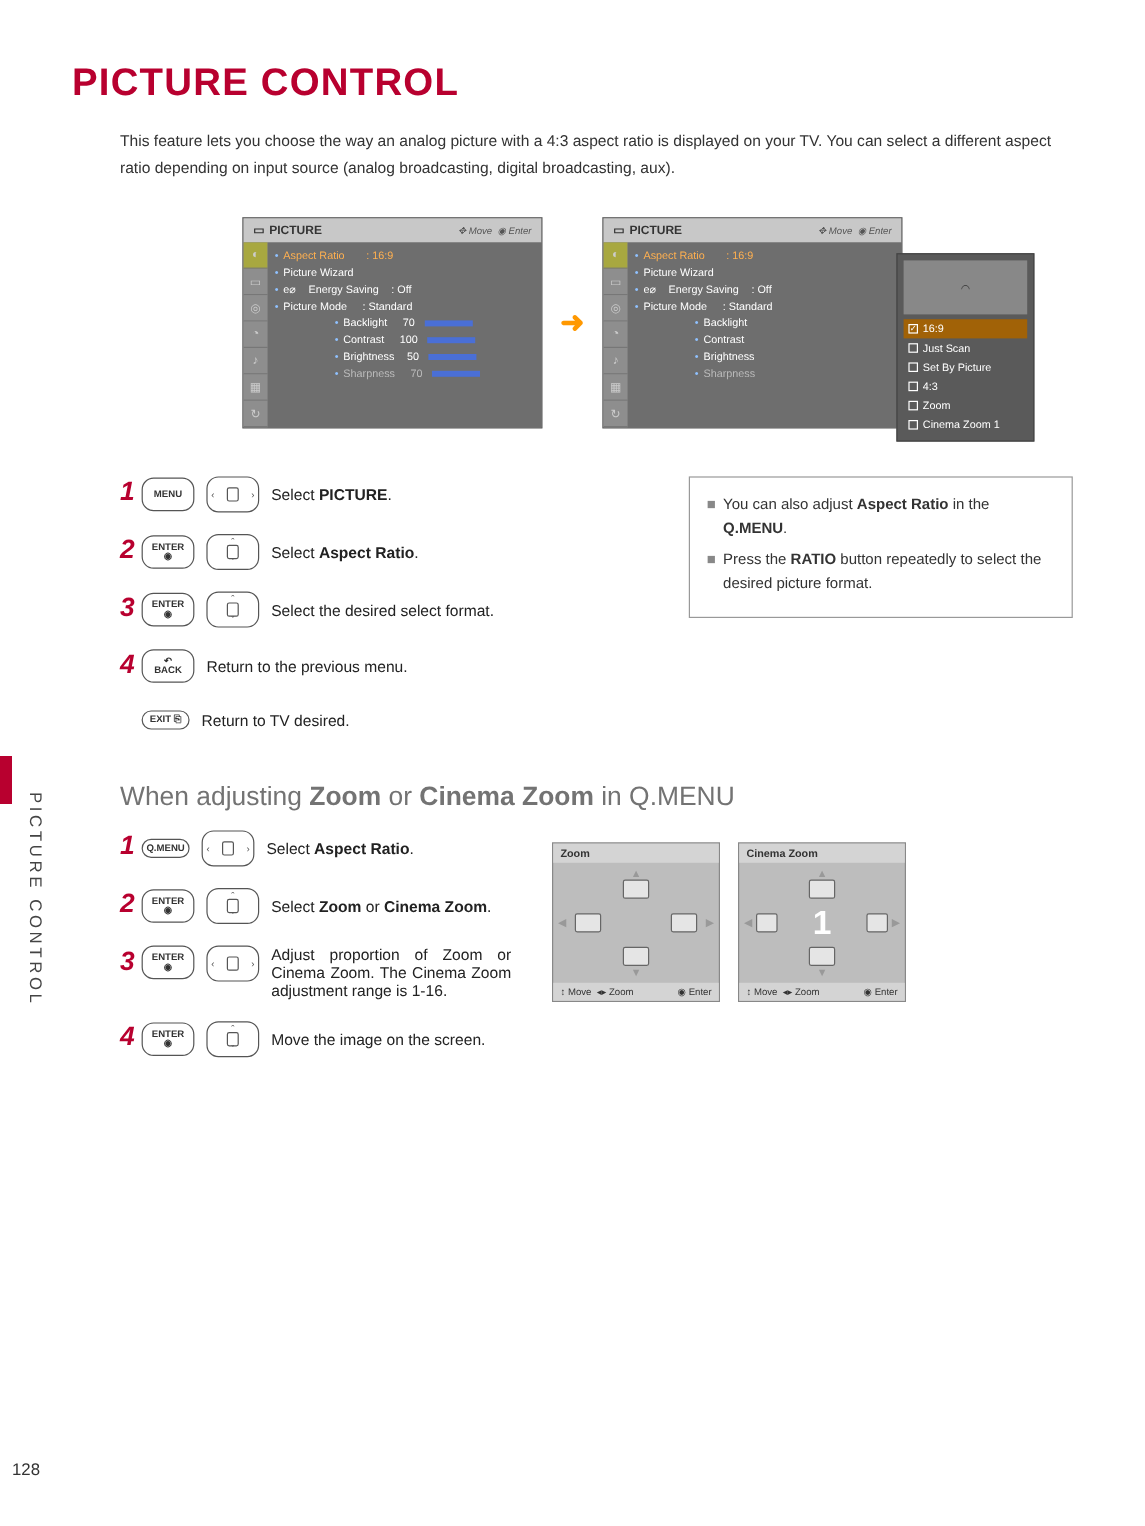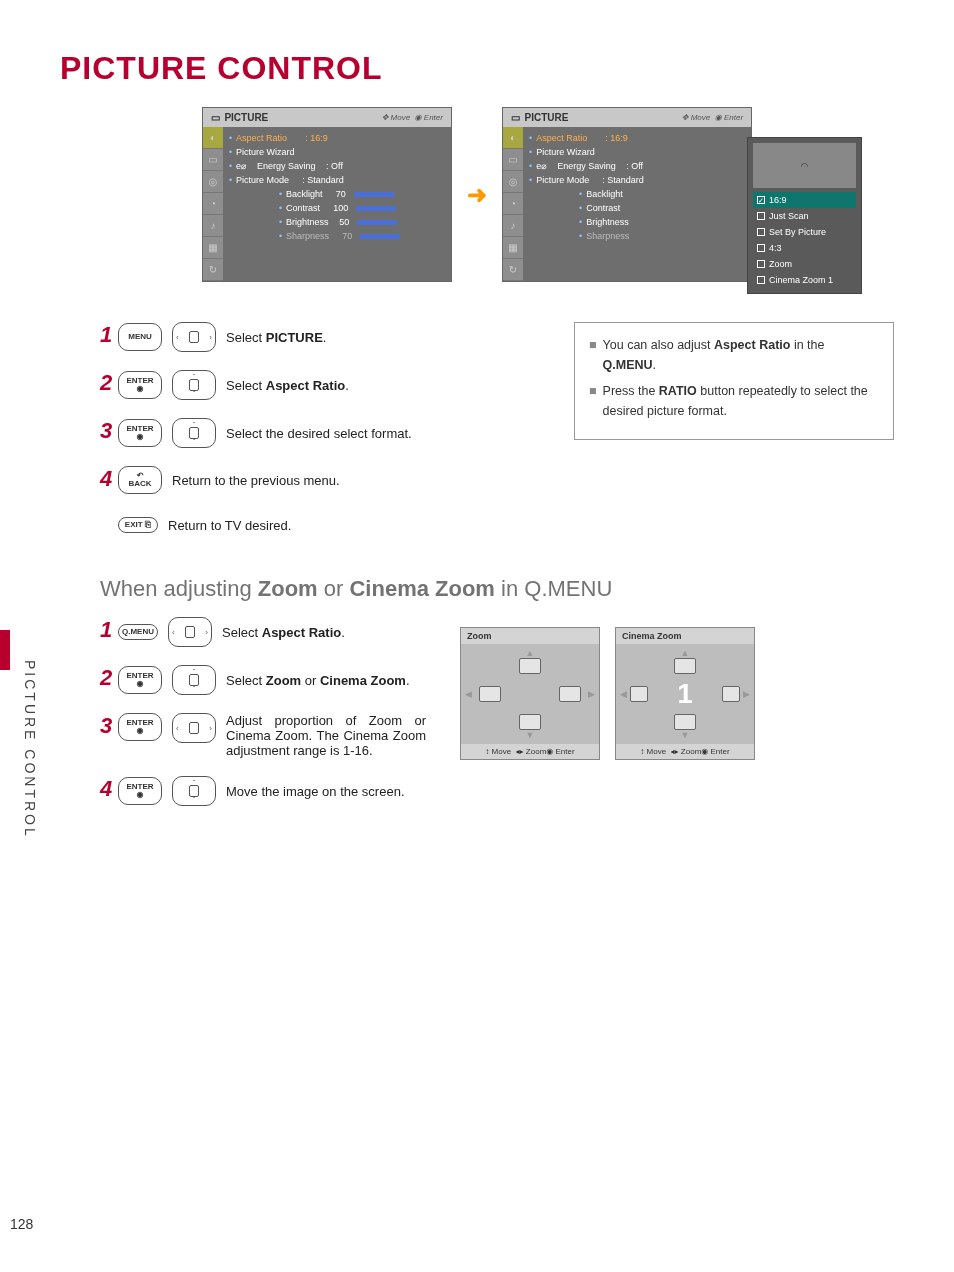--- a/index.html
+++ b/index.html
@@ -18,21 +18,21 @@
   .icon-col .ico.act{background:#a8a840;}
   .menu-col{flex:1;background:#6e6e6e;padding:4px 6px;}
   .menu-col .row{display:flex;align-items:center;padding:2px 0;gap:4px;}
   .menu-col .row .dot{color:#8fc1ff;}
   .menu-col .row.hl{color:#ffb050;}
   .menu-col .sub{padding-left:50px;}
   .bar{display:inline-block;width:40px;height:5px;background:#4a6fd6;vertical-align:middle;margin-left:4px;}
   .dropdown{position:absolute;right:-110px;top:30px;width:115px;background:#5a5a5a;border:1px solid #444;padding:5px;z-index:5;font-size:9px;}
   .dropdown .preview{height:45px;background:#888;margin-bottom:4px;display:flex;align-items:center;justify-content:center;}
   .dropdown .opt{padding:3px 4px;color:#fff;display:flex;align-items:center;gap:4px;}
-  .dropdown .opt.sel{background:#0f766e;}
+  .dropdown .opt.sel{background:#a16207;}
   .dropdown .chk{display:inline-block;width:8px;height:8px;border:1px solid #fff;font-size:7px;line-height:7px;text-align:center;}
   .arrow-r{font-size:24px;color:#ff9800;font-weight:bold;}
   .steps-area{display:flex;gap:30px;margin-left:40px;}
   .steps{flex:1;}
   .step{display:flex;align-items:center;gap:10px;margin-bottom:18px;}
   .step .num{color:#b8002f;font-size:22px;font-weight:bold;font-style:italic;width:14px;margin-right:-6px;align-self:flex-start;}
   .btn{border:1.5px solid #555;border-radius:10px;min-width:44px;height:28px;display:flex;align-items:center;justify-content:center;font-size:8px;font-weight:bold;color:#333;background:#fff;flex-direction:column;line-height:1;}
   .btn.sm{min-width:40px;height:16px;}
   .nav-btn{border:1.5px solid #555;border-radius:10px;width:44px;height:30px;display:flex;align-items:center;justify-content:center;position:relative;background:#fff;}
   .nav-btn .box{width:10px;height:12px;border:1px solid #555;border-radius:2px;}
@@ -45,37 +45,38 @@
   .notes-box{border:1px solid #999;padding:12px 14px;width:320px;font-size:12.5px;line-height:1.6;align-self:flex-start;}
   .notes-box .bullet{display:flex;gap:6px;margin-bottom:6px;}
   .notes-box .sq{color:#888;}
   h3{color:#737373;font-size:22px;font-weight:normal;margin:20px 0 15px 40px;}
   .zoom-row{display:flex;gap:20px;margin-left:40px;}
   .zoom-steps{width:340px;}
   .zoom-shots{display:flex;gap:15px;align-items:flex-start;margin-top:10px;}
   .zbox{width:140px;border:1px solid #888;background:#bdbdbd;font-size:9px;}
   .zbox .zh{background:#d4d4d4;padding:3px 6px;font-weight:bold;color:#333;font-size:9px;}
   .zbox .zb{height:100px;display:flex;align-items:center;justify-content:center;position:relative;}
-  .zbox .zf{background:#d4d4d4;padding:3px 6px;color:#333;font-size:8px;display:flex;justify-content:center;}
+  .zbox .zf{background:#d4d4d4;padding:3px 6px;color:#333;font-size:8px;display:flex;justify-content:space-between;}
   .zbox .scr{width:22px;height:16px;border:1px solid #666;background:#e5e5e5;border-radius:2px;position:absolute;}
   .zbox .tri{position:absolute;color:#999;font-size:9px;}
   .side-label{position:absolute;left:22px;top:660px;writing-mode:vertical-rl;font-size:14px;letter-spacing:3px;color:#444;}
   .side-tab{position:absolute;left:0;top:630px;width:10px;height:40px;background:#b8002f;}
   .page-num{position:absolute;left:10px;bottom:40px;font-size:14px;color:#333;}
   .bignum{font-size:28px;color:#fff;font-weight:bold;}
 </style>
 </head>
 <body>
 
 <div class="page">
   <div class="side-tab"></div>
   <div class="side-label">PICTURE CONTROL</div>
   <div class="page-num">128</div>
 
   <h1>PICTURE CONTROL</h1>
+  <p class="intro">This feature lets you choose the way an analog picture with a 4:3 aspect ratio is displayed on your TV. You can select a different aspect ratio depending on input source (analog broadcasting, digital broadcasting, aux).</p>
 
   <div class="screens">
 
     <div class="screen">
       <div class="screen-head">
         <span style="display:flex;align-items:center;gap:4px;">
             <span>▭</span>
             <span>PICTURE</span>
           </span>
         <span class="hint"><span>✥</span> <span>Move</span>&nbsp;&nbsp;<span>◉</span> <span>Enter</span></span>

